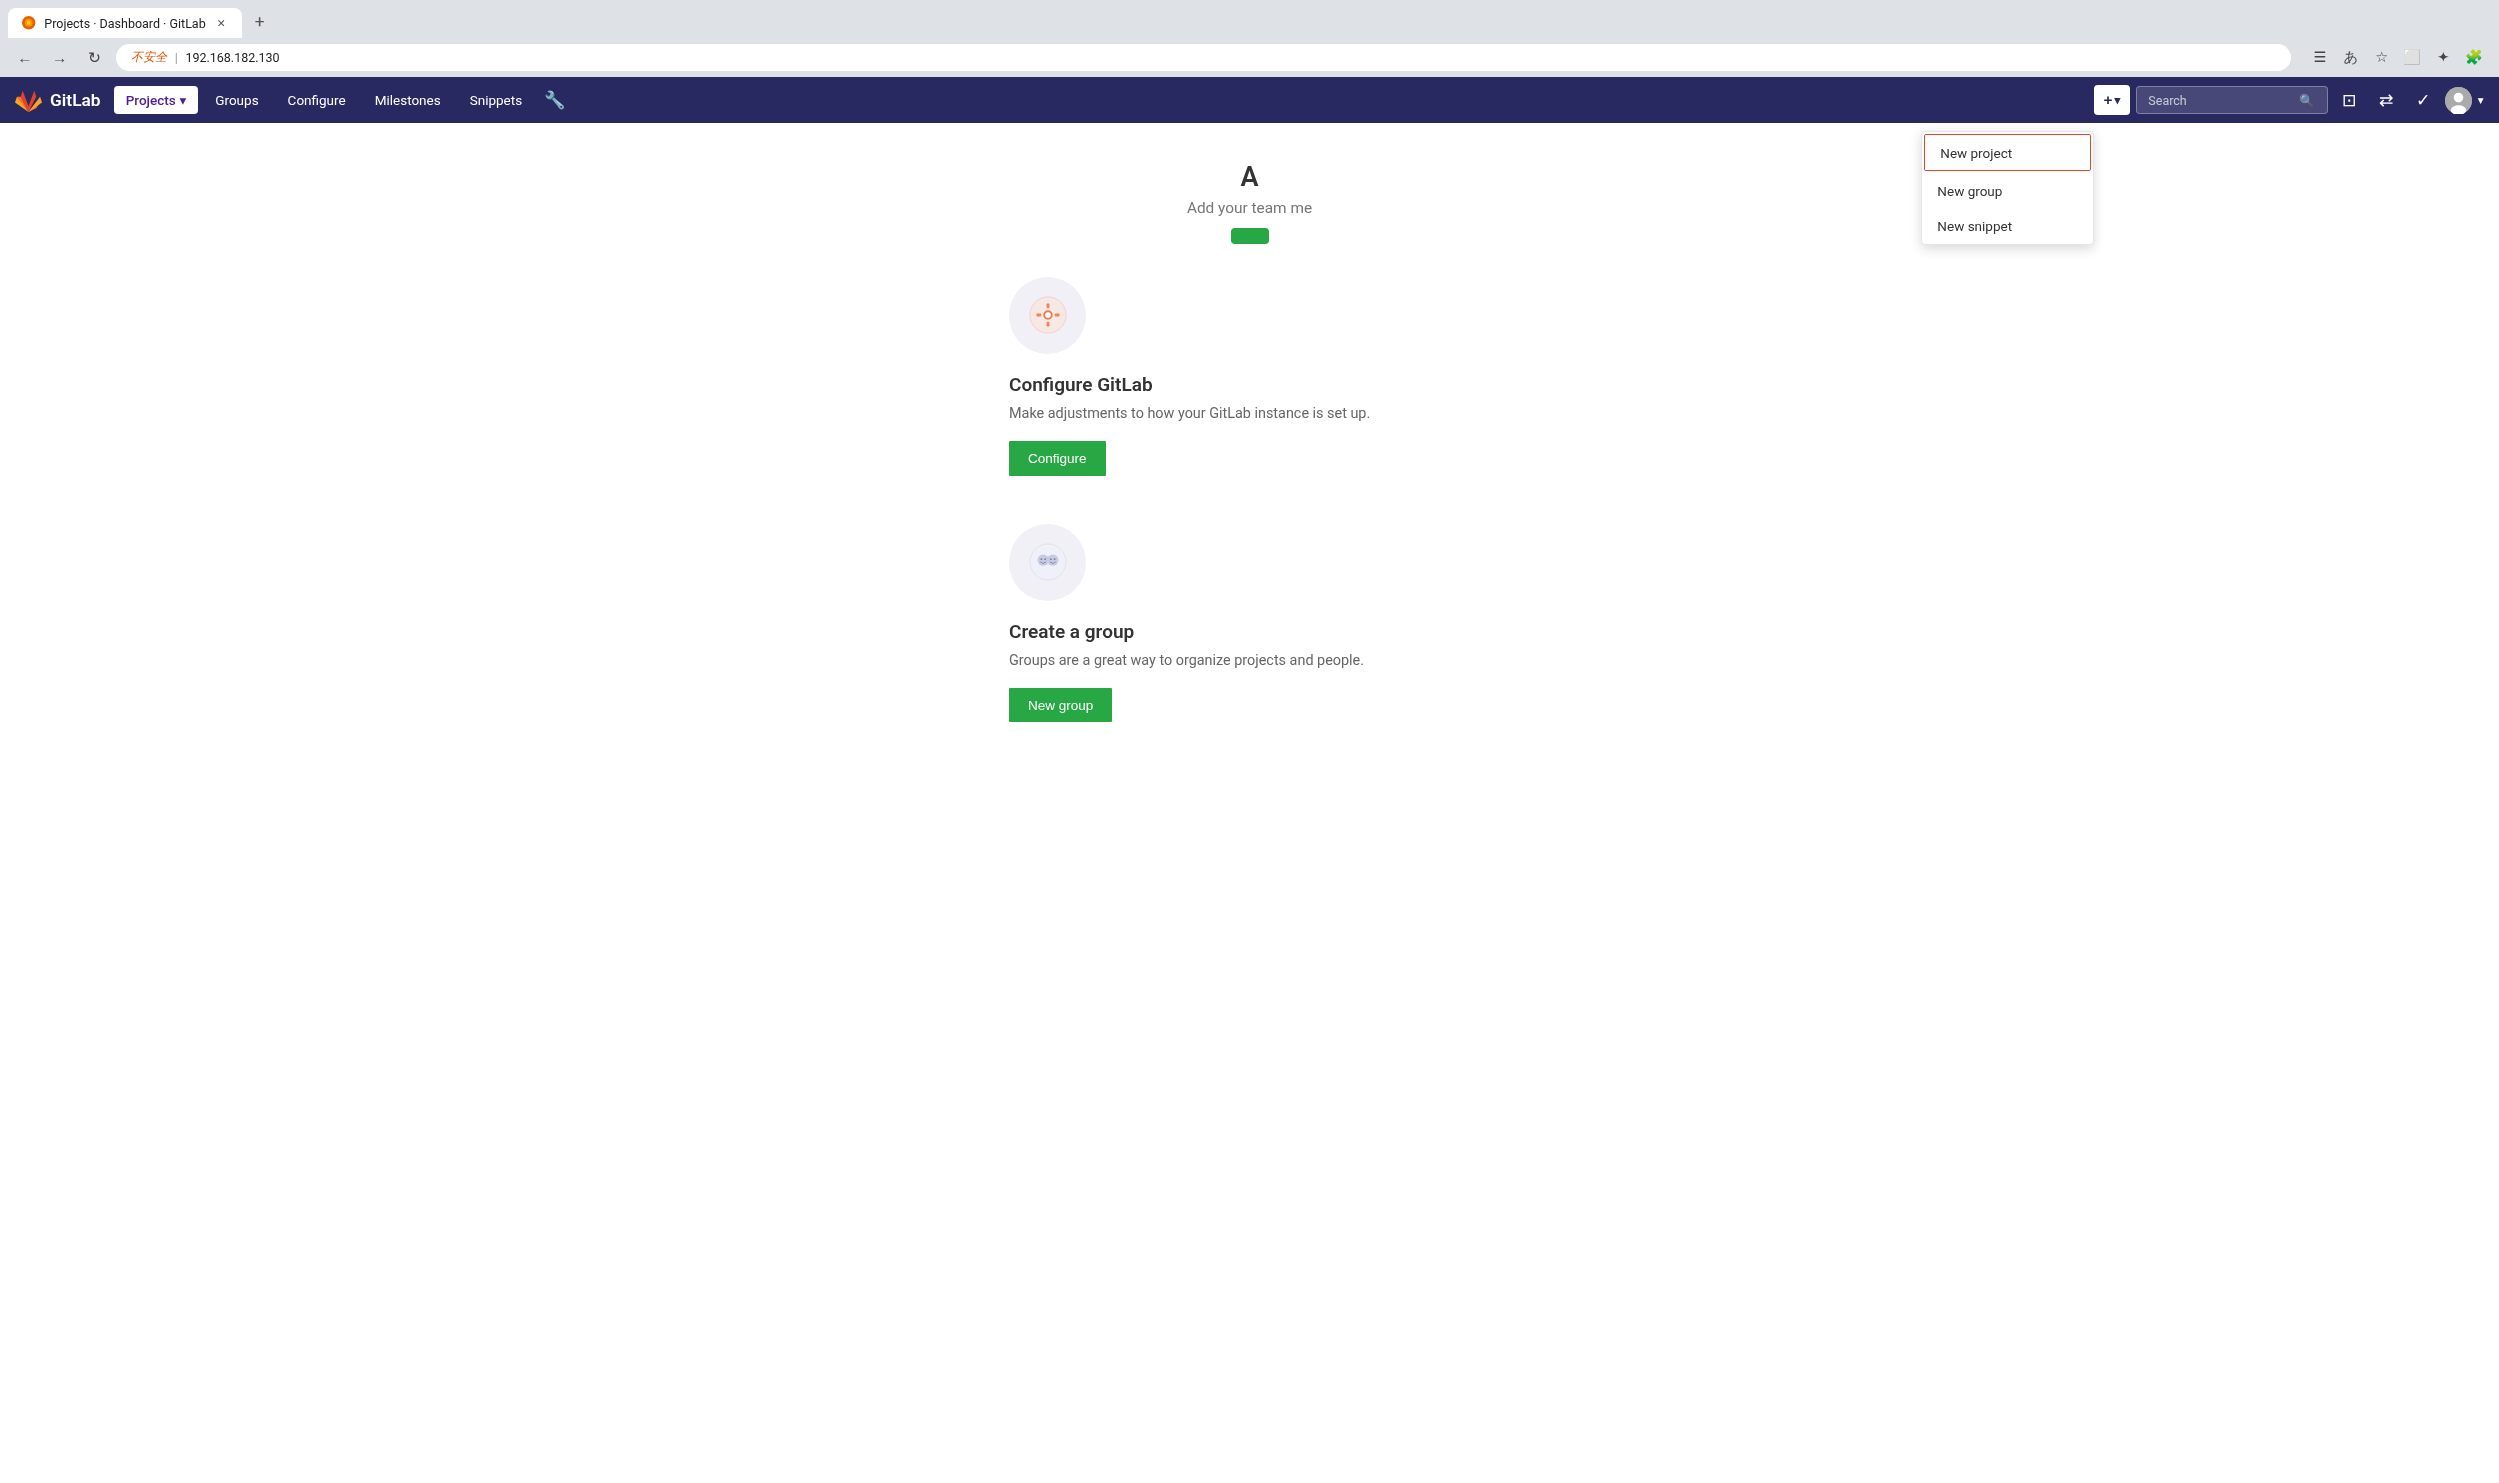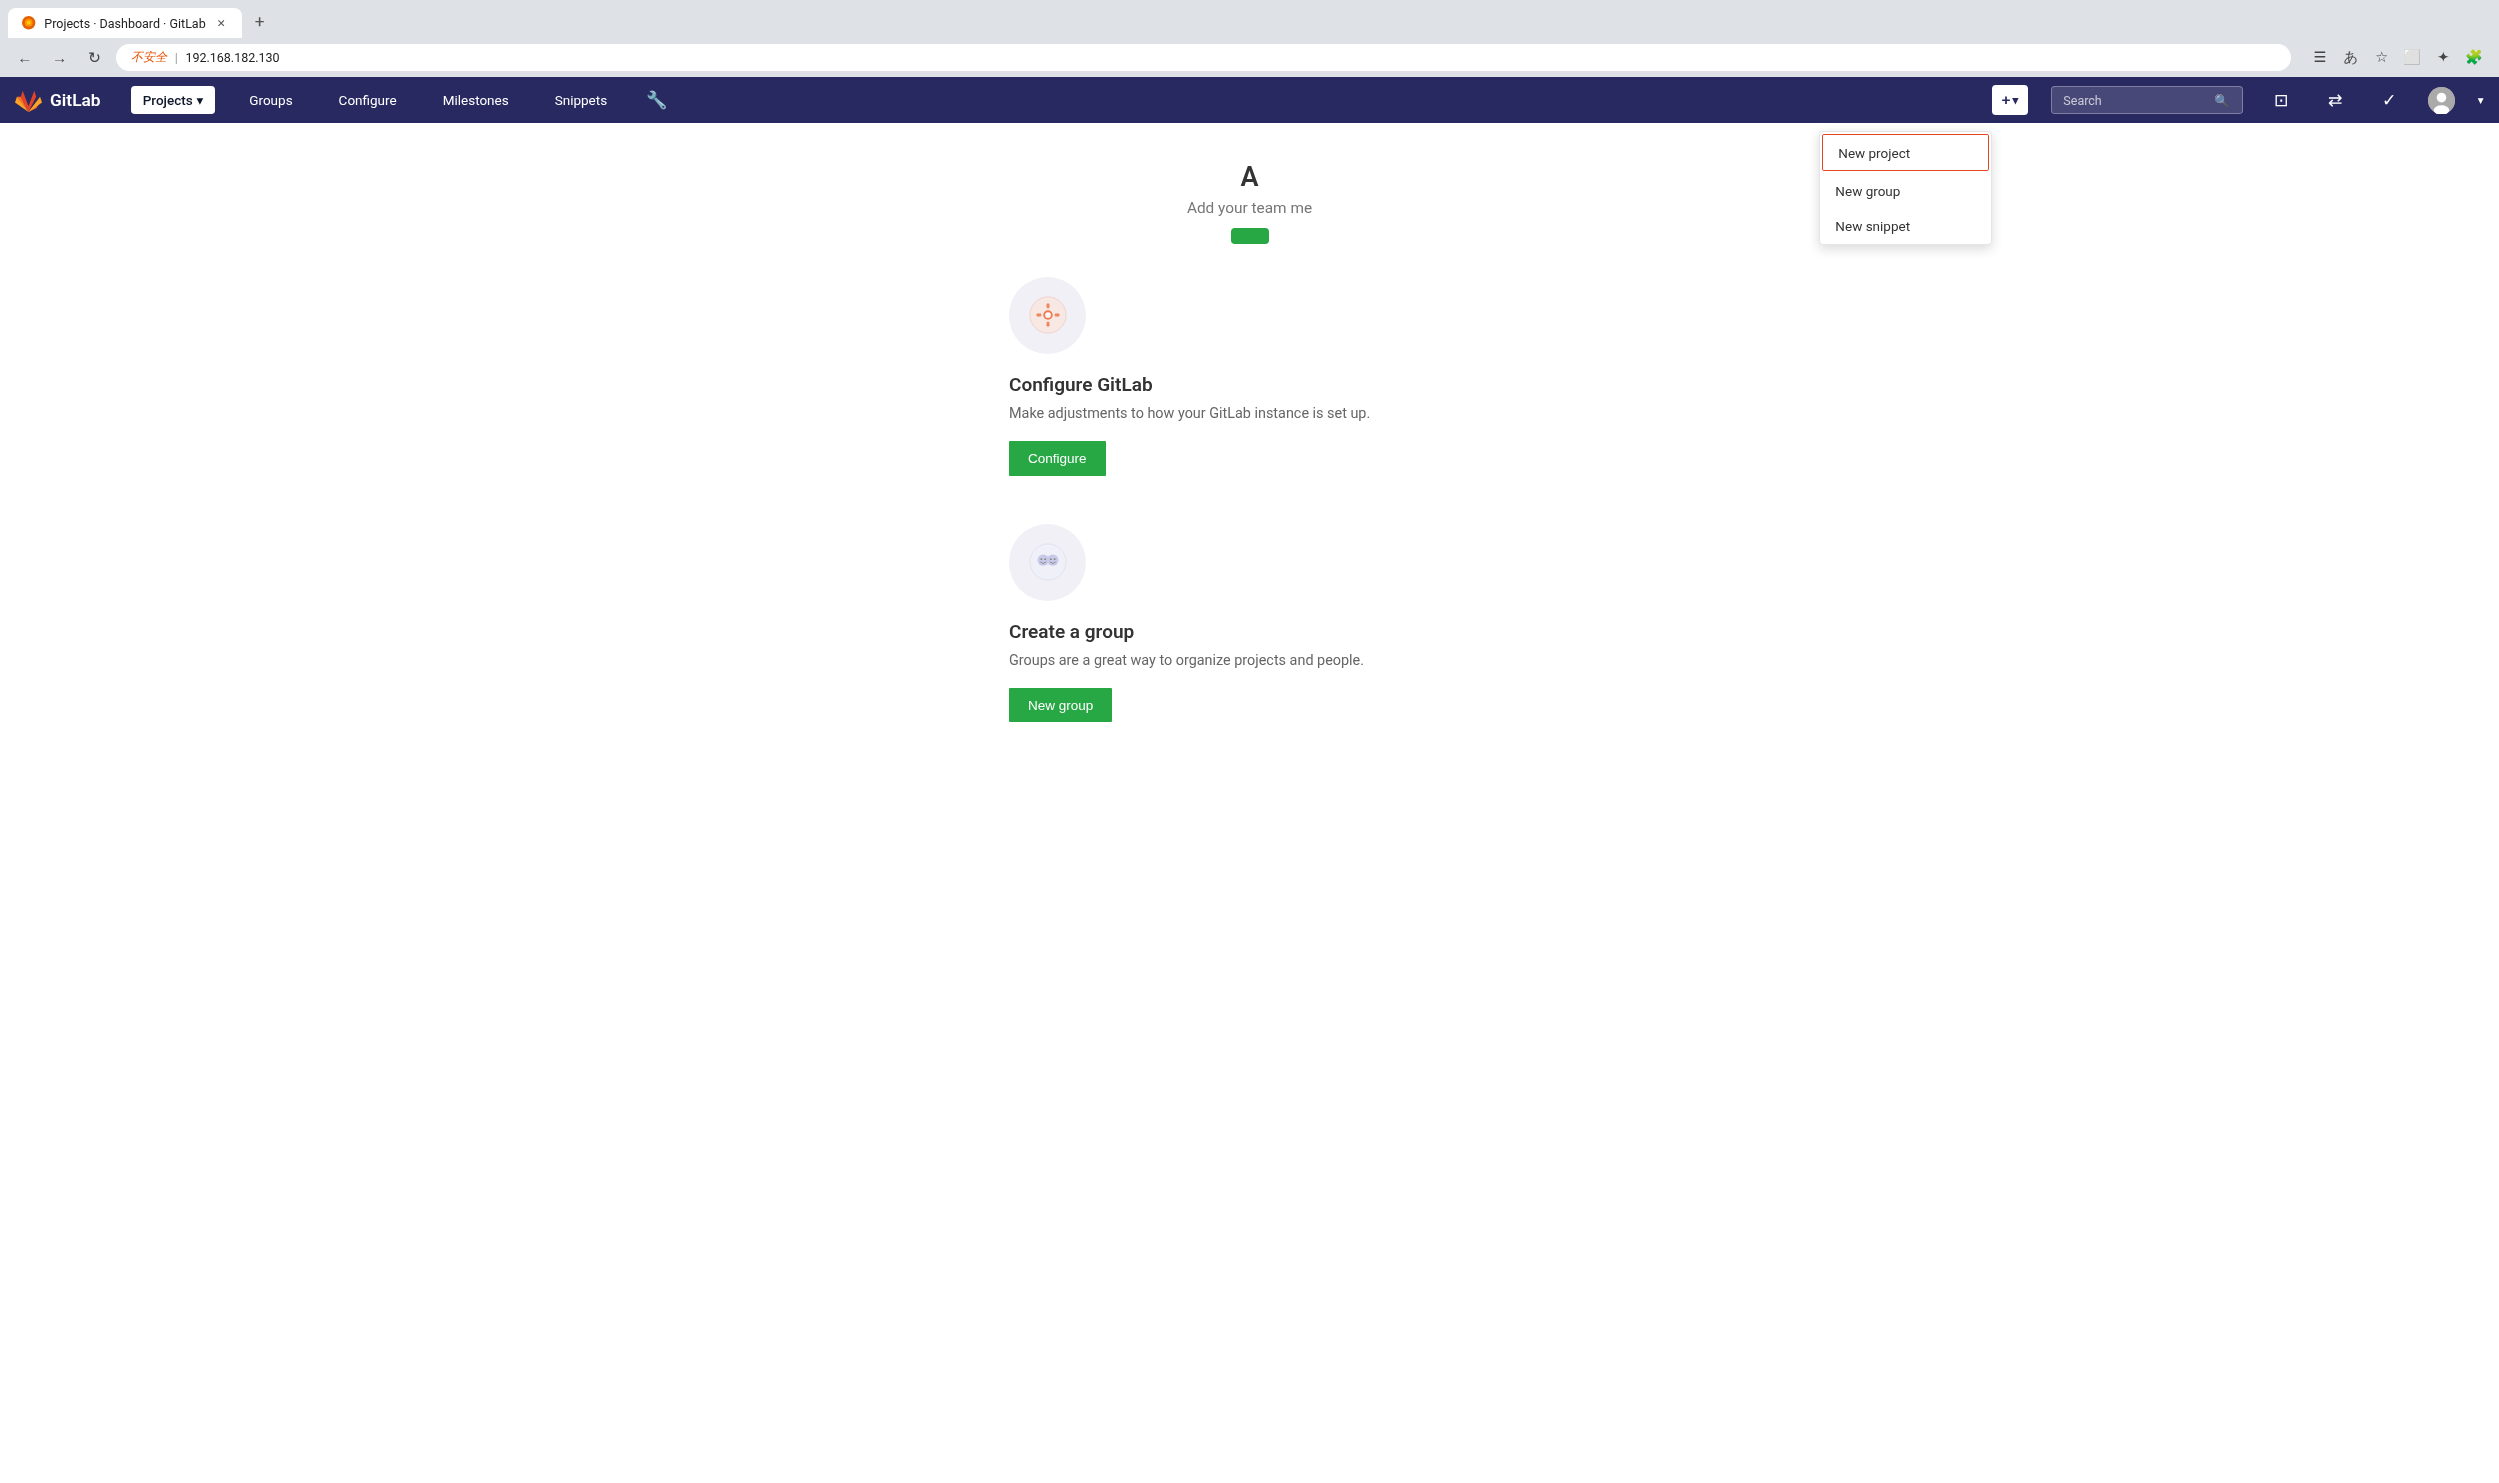--- a/index.html
+++ b/index.html
@@ -15,26 +15,26 @@
 
     .address-bar-row { display: flex; align-items: center; background: #dee1e6; padding: 5.8px 11.5px; gap: 7.7px; }
     .nav-btn { width: 27px; height: 27px; border-radius: 50%; display: flex; align-items: center; justify-content: center; font-size: 15.4px; color: #444; cursor: pointer; }
     .address-bar { flex: 1; background: #fff; border-radius: 19px; padding: 4.8px 15.4px; display: flex; align-items: center; gap: 7.7px; font-size: 12.5px; color: #222; }
     .address-bar .warning { color: #e65100; font-size: 12px; font-style: italic; }
     .address-bar .separator { color: #999; }
     .browser-actions { display: flex; gap: 3.8px; margin-left: 7.7px; }
     .browser-action-btn { width: 27px; height: 27px; border-radius: 50%; display: flex; align-items: center; justify-content: center; font-size: 14.4px; color: #444; cursor: pointer; }
 
     
-    .gitlab-nav { background: #292961; display: flex; align-items: center; padding: 0 15.4px; height: 46px; gap: 23px; position: relative; z-index: 100; justify-content: space-between; }
+    .gitlab-nav { background: #292961; display: flex; align-items: center; padding: 0 15.4px; height: 46px; gap: 6px; position: relative; z-index: 100; justify-content: space-between; }
     .gitlab-logo { display: flex; align-items: center; gap: 7.7px; color: #fff; font-size: 17.3px; font-weight: 600; margin-right: 7.7px; }
     .gitlab-logo .fox-icon { width: 27px; height: 27px; }
 
     .nav-item { color: #fff; font-size: 13.5px; padding: 5.8px 11.5px; border-radius: 3.8px; cursor: pointer; display: flex; align-items: center; gap: 3.8px; }
-    .nav-item.active { background: #fff; color: #0f172a; font-weight: 500; }
+    .nav-item.active { background: #fff; color: #4c1d95; font-weight: 500; }
 
     .nav-spacer { flex: 1; }
 
     .plus-btn { background: #fff; color: #292961; border: none; border-radius: 3.8px; padding: 5.8px 9.6px; cursor: pointer; font-size: 15.4px; font-weight: bold; display: flex; align-items: center; gap: 1.9px; }
     .search-box { background: rgba(255,255,255,0.15); border: 1px solid rgba(255,255,255,0.3); border-radius: 3.8px; color: #fff; padding: 5.8px 11.5px; font-size: 13.5px; width: 192px; display: flex; align-items: center; gap: 7.7px; }
     .search-box span { color: rgba(255,255,255,0.7); font-size: 12.5px; }
     .nav-icon-btn { color: #fff; font-size: 17.3px; width: 31px; height: 31px; display: flex; align-items: center; justify-content: center; cursor: pointer; border-radius: 3.8px; }
     .user-avatar { width: 27px; height: 27px; border-radius: 50%; background: #aaa; display: flex; align-items: center; justify-content: center; cursor: pointer; }
 
     

